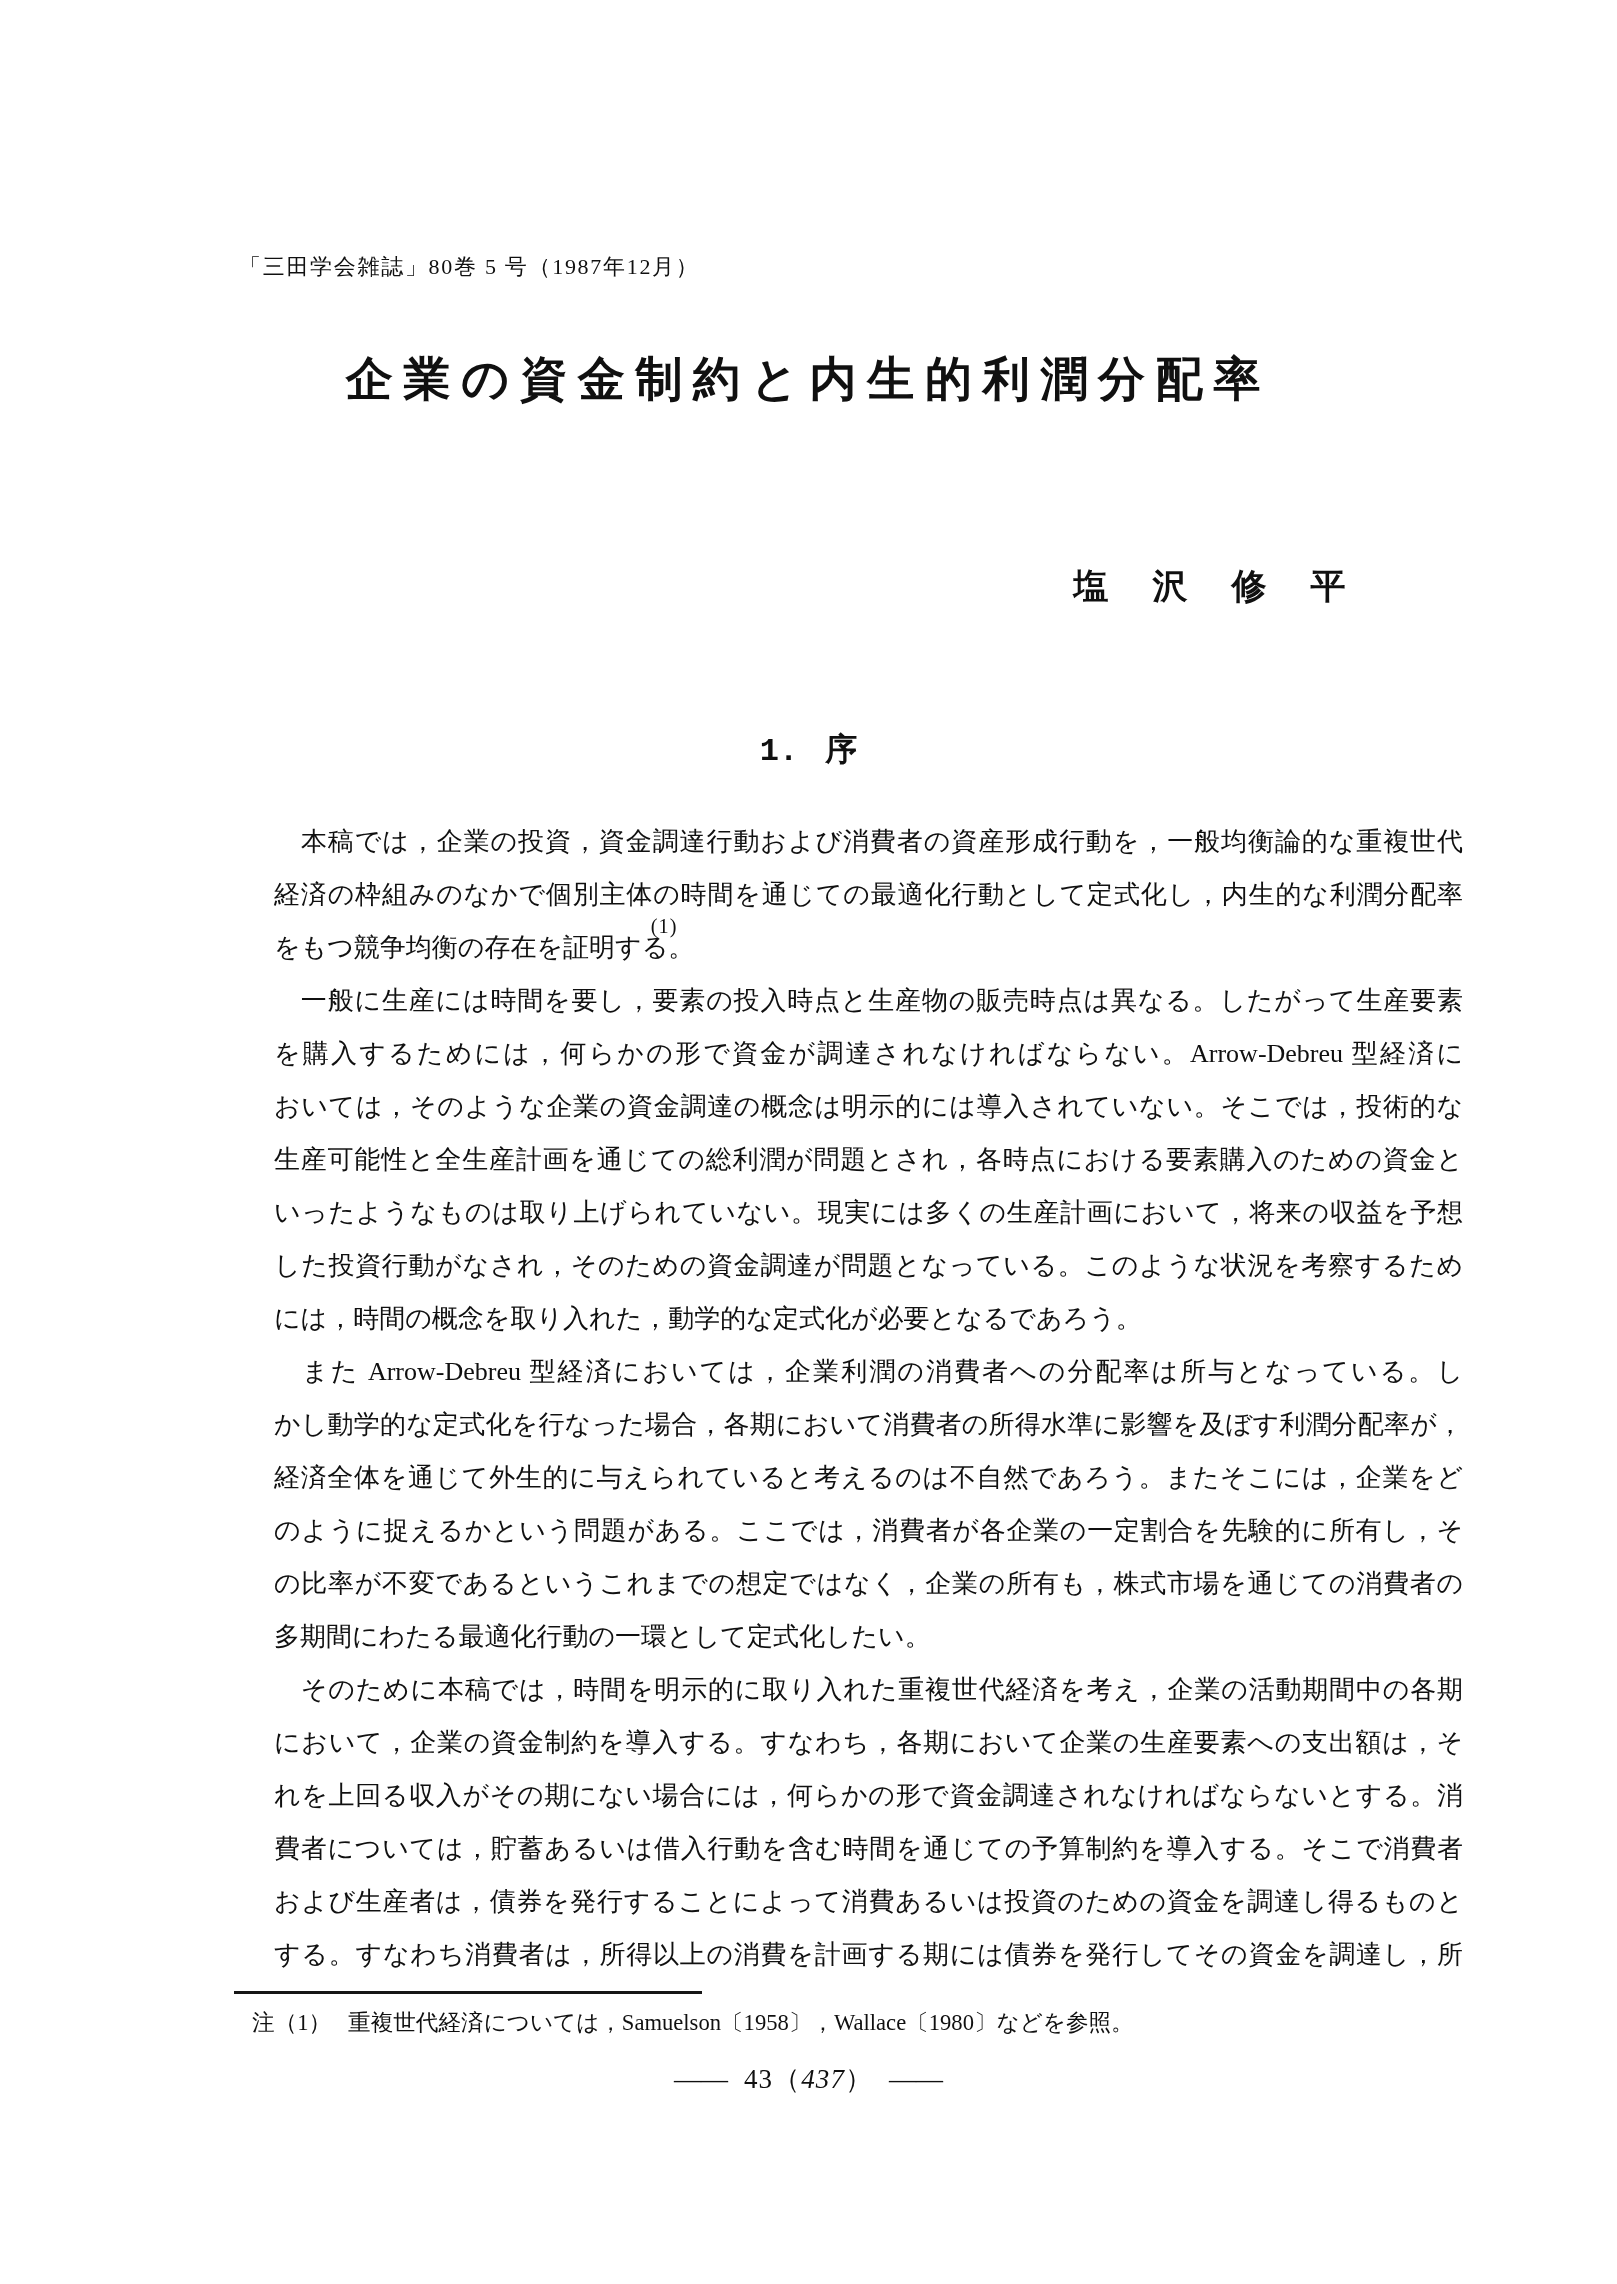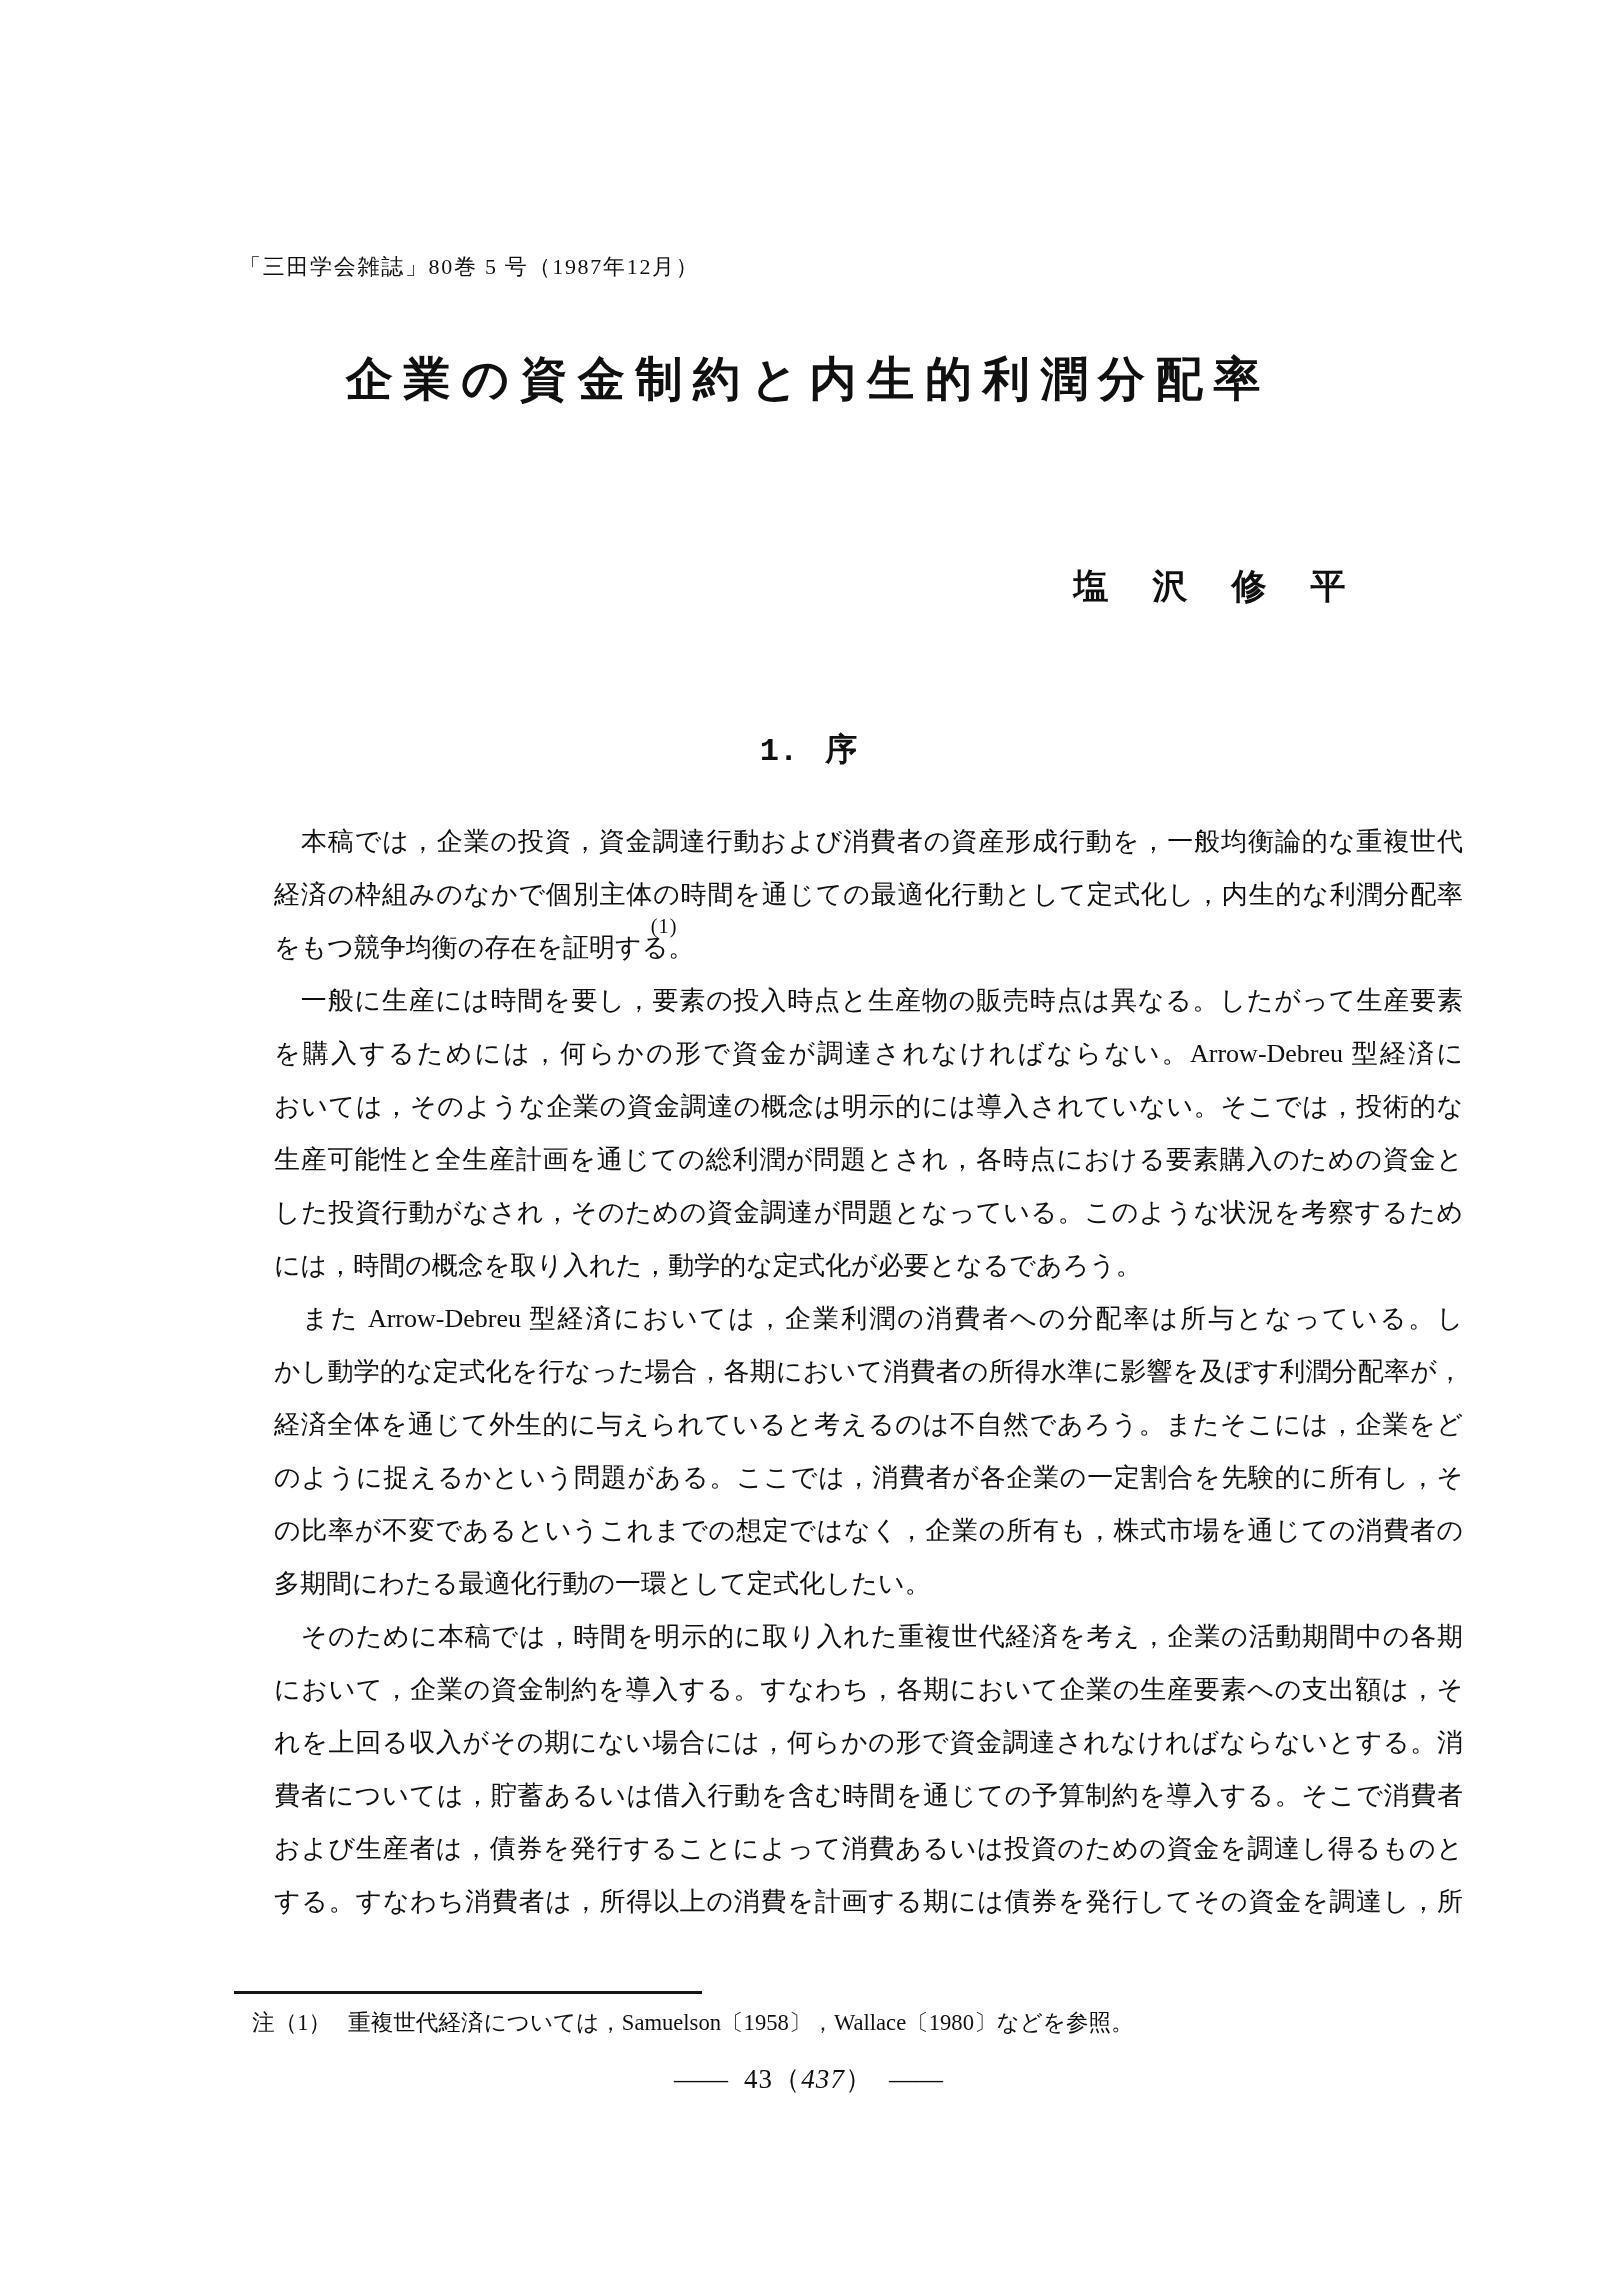--- a/index.html
+++ b/index.html
@@ -134,20 +134,21 @@
   </div>
 
   <div class="bodytext">
     <div class="ln">　本稿では，企業の投資，資金調達行動および消費者の資産形成行動を，一般均衡論的な重複世代</div>
     <div class="ln">経済の枠組みのなかで個別主体の時間を通じての最適化行動として定式化し，内生的な利潤分配率</div>
     <div class="ln pe"><span>をもつ競争均衡の存在を証明す</span><span class="supref"><span>(1)</span></span><span>る。</span></div>
     <div class="ln">　一般に生産には時間を要し，要素の投入時点と生産物の販売時点は異なる。したがって生産要素</div>
     <div class="ln">を購入するためには，何らかの形で資金が調達されなければならない。Arrow-Debreu 型経済に</div>
     <div class="ln">おいては，そのような企業の資金調達の概念は明示的には導入されていない。そこでは，投術的な</div>
     <div class="ln">生産可能性と全生産計画を通じての総利潤が問題とされ，各時点における要素購入のための資金と</div>
+    <div class="ln">いったようなものは取り上げられていない。現実には多くの生産計画において，将来の収益を予想</div>
     <div class="ln">した投資行動がなされ，そのための資金調達が問題となっている。このような状況を考察するため</div>
     <div class="ln pe">には，時間の概念を取り入れた，動学的な定式化が必要となるであろう。</div>
     <div class="ln">　また Arrow-Debreu 型経済においては，企業利潤の消費者への分配率は所与となっている。し</div>
     <div class="ln">かし動学的な定式化を行なった場合，各期において消費者の所得水準に影響を及ぼす利潤分配率が，</div>
     <div class="ln">経済全体を通じて外生的に与えられていると考えるのは不自然であろう。またそこには，企業をど</div>
     <div class="ln">のように捉えるかという問題がある。ここでは，消費者が各企業の一定割合を先験的に所有し，そ</div>
     <div class="ln">の比率が不変であるというこれまでの想定ではなく，企業の所有も，株式市場を通じての消費者の</div>
     <div class="ln pe">多期間にわたる最適化行動の一環として定式化したい。</div>
     <div class="ln">　そのために本稿では，時間を明示的に取り入れた重複世代経済を考え，企業の活動期間中の各期</div>
     <div class="ln">において，企業の資金制約を導入する。すなわち，各期において企業の生産要素への支出額は，そ</div>

